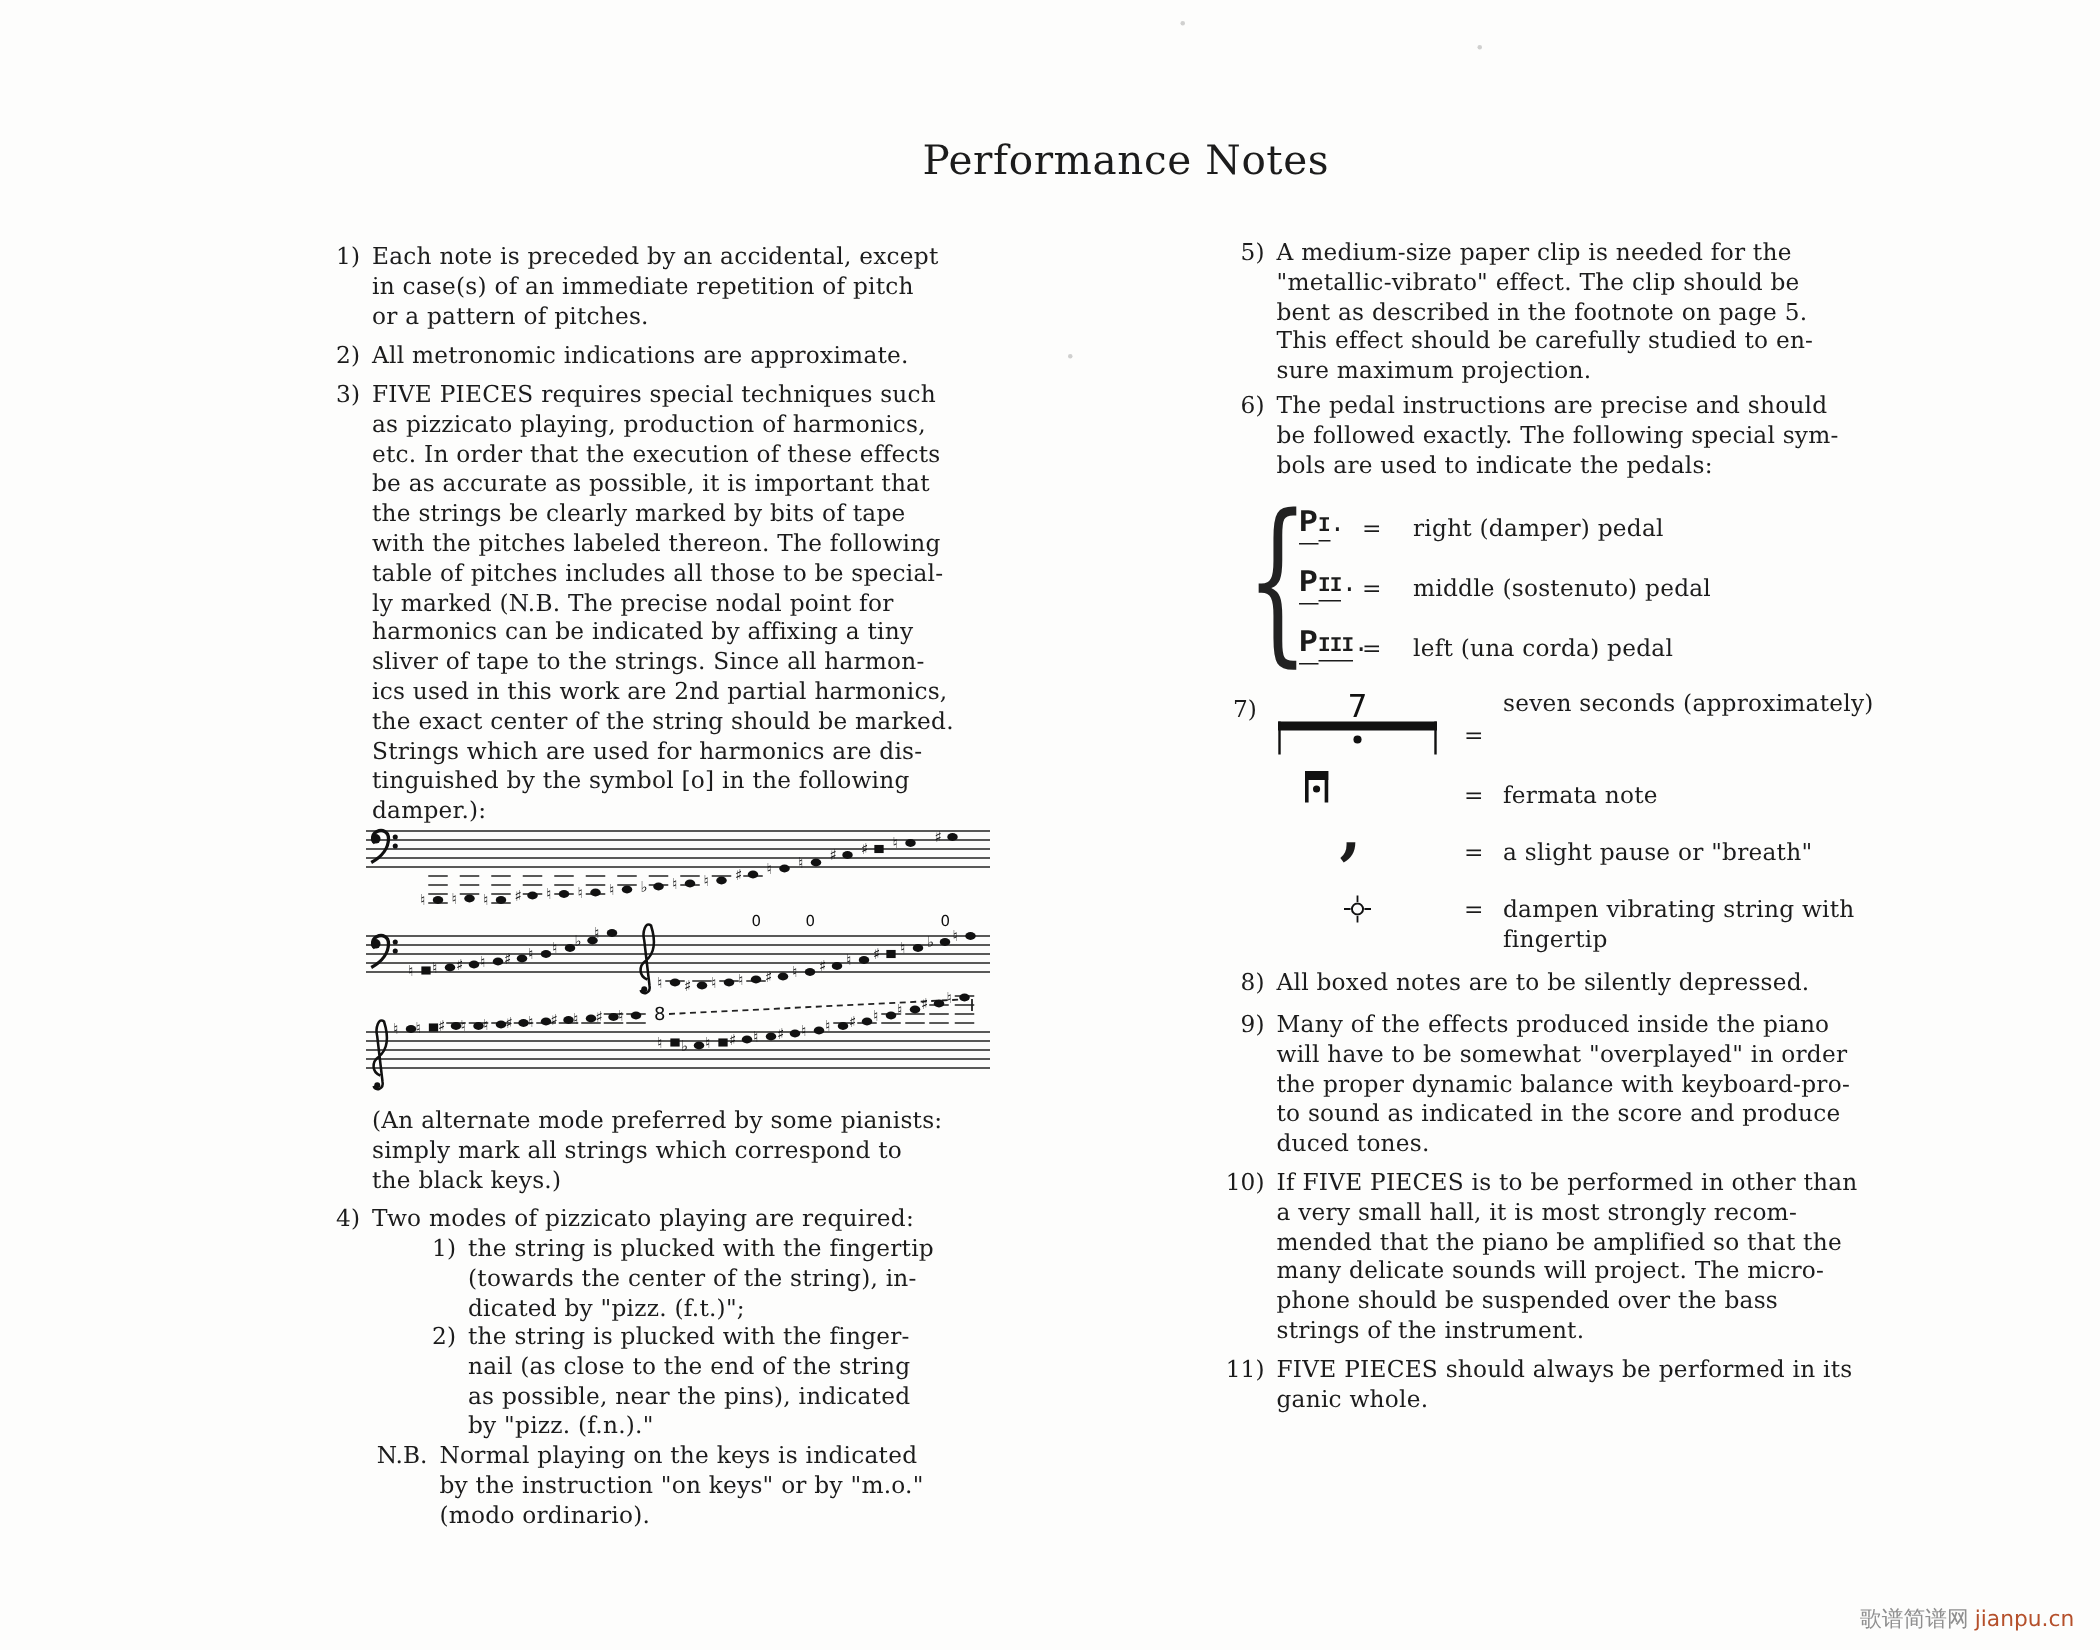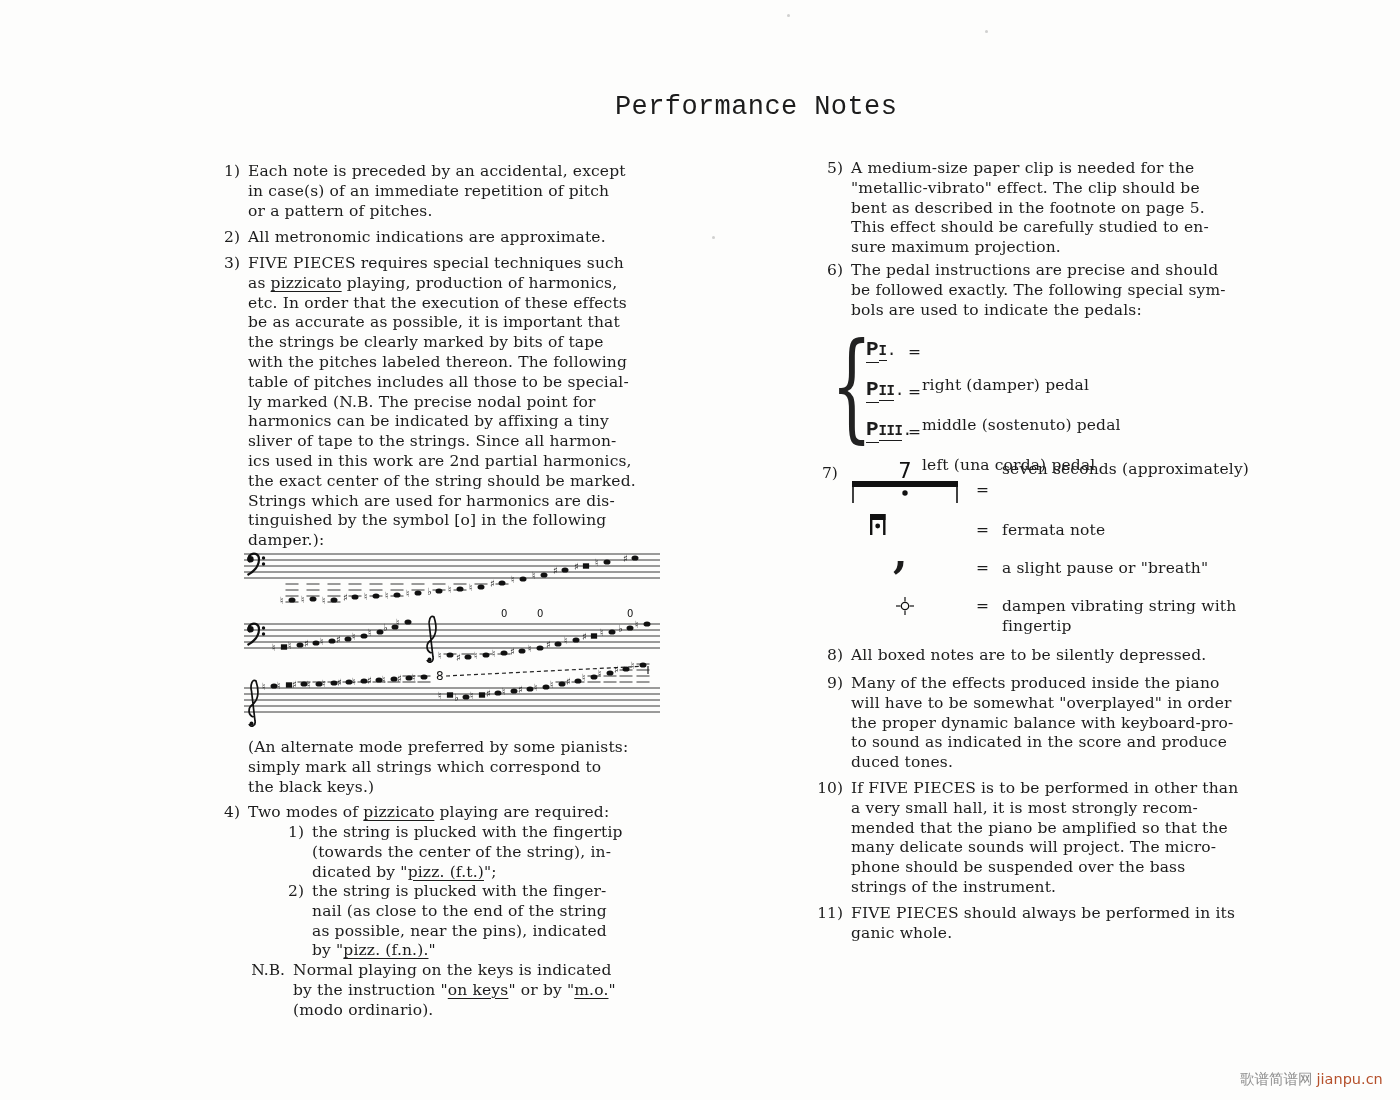--- a/index.html
+++ b/index.html
@@ -1,32 +1,32 @@
 <!DOCTYPE html>
 <html><head>
 <meta charset="utf-8">
 <style>
   html,body{margin:0;padding:0;background:#ffffff;}
   .page{position:relative;width:1400px;height:1100px;background:#fdfdfc;overflow:hidden;
         font-family:"DejaVu Serif",serif;color:#1c1c1c;}
-  .title{position:absolute;left:615px;top:92px;font-size:27px;letter-spacing:.4px;white-space:nowrap;font-family:Liberation Mono, monospace;}
+  .title{position:absolute;left:615px;top:92px;font-size:27px;letter-spacing:.4px;white-space:nowrap;}
   .ln{white-space:nowrap;font-size:15.5px;line-height:19.8px;height:19.8px;letter-spacing:.01em;}
   .item{position:absolute;}
   .num{position:absolute;right:100%;padding-right:8px;top:0;font-size:15.5px;line-height:19.8px;white-space:nowrap;}
-  .u{text-decoration:underline;text-underline-offset:3px;text-decoration-thickness:1px;}
+  .u{text-underline-offset:3px;text-decoration-thickness:1px;}
   
   .brace{position:absolute;left:831px;top:327px;font-size:118px;line-height:118px;
          transform:scaleX(.55);transform-origin:left center;color:#222;}
   .prow{position:absolute;left:862px;width:360px;height:32px;}
   .psym{position:absolute;left:4px;top:0;white-space:nowrap;font-family:Liberation Mono, monospace;}
   .pu{font-weight:bold;font-size:21px;border-bottom:1.7px solid #1c1c1c;padding-bottom:1px;}
   .prn{font-weight:bold;font-size:14px;letter-spacing:-.5px;}
   .pdot{font-size:17px;}
   .peq{position:absolute;left:46px;top:5px;font-size:15.5px;}
-  .ptext{position:absolute;left:60px;top:5px;margin-top:33px;}
+  .ptext{position:absolute;left:80px;top:5px;}
   
   .leg-eq{position:absolute;left:976px;font-size:15.5px;}
   .leg-text{position:absolute;left:1002px;}
   .breath{position:absolute;left:893px;top:534px;font-size:42px;font-weight:bold;line-height:40px;}
   .speck{position:absolute;width:3px;height:3px;border-radius:50%;background:#9a9a9a;opacity:.45;}
   .watermark{position:absolute;left:1240px;top:1070px;font-size:14.5px;font-family:"DejaVu Sans",sans-serif;white-space:nowrap;}
   .wm-cn{color:#8f8f8f;}
   .wm-site{color:#b5502b;text-decoration:none;margin-left:4px;margin-top:12px;}
   svg text{font-family:"DejaVu Sans",sans-serif;}
 </style>

